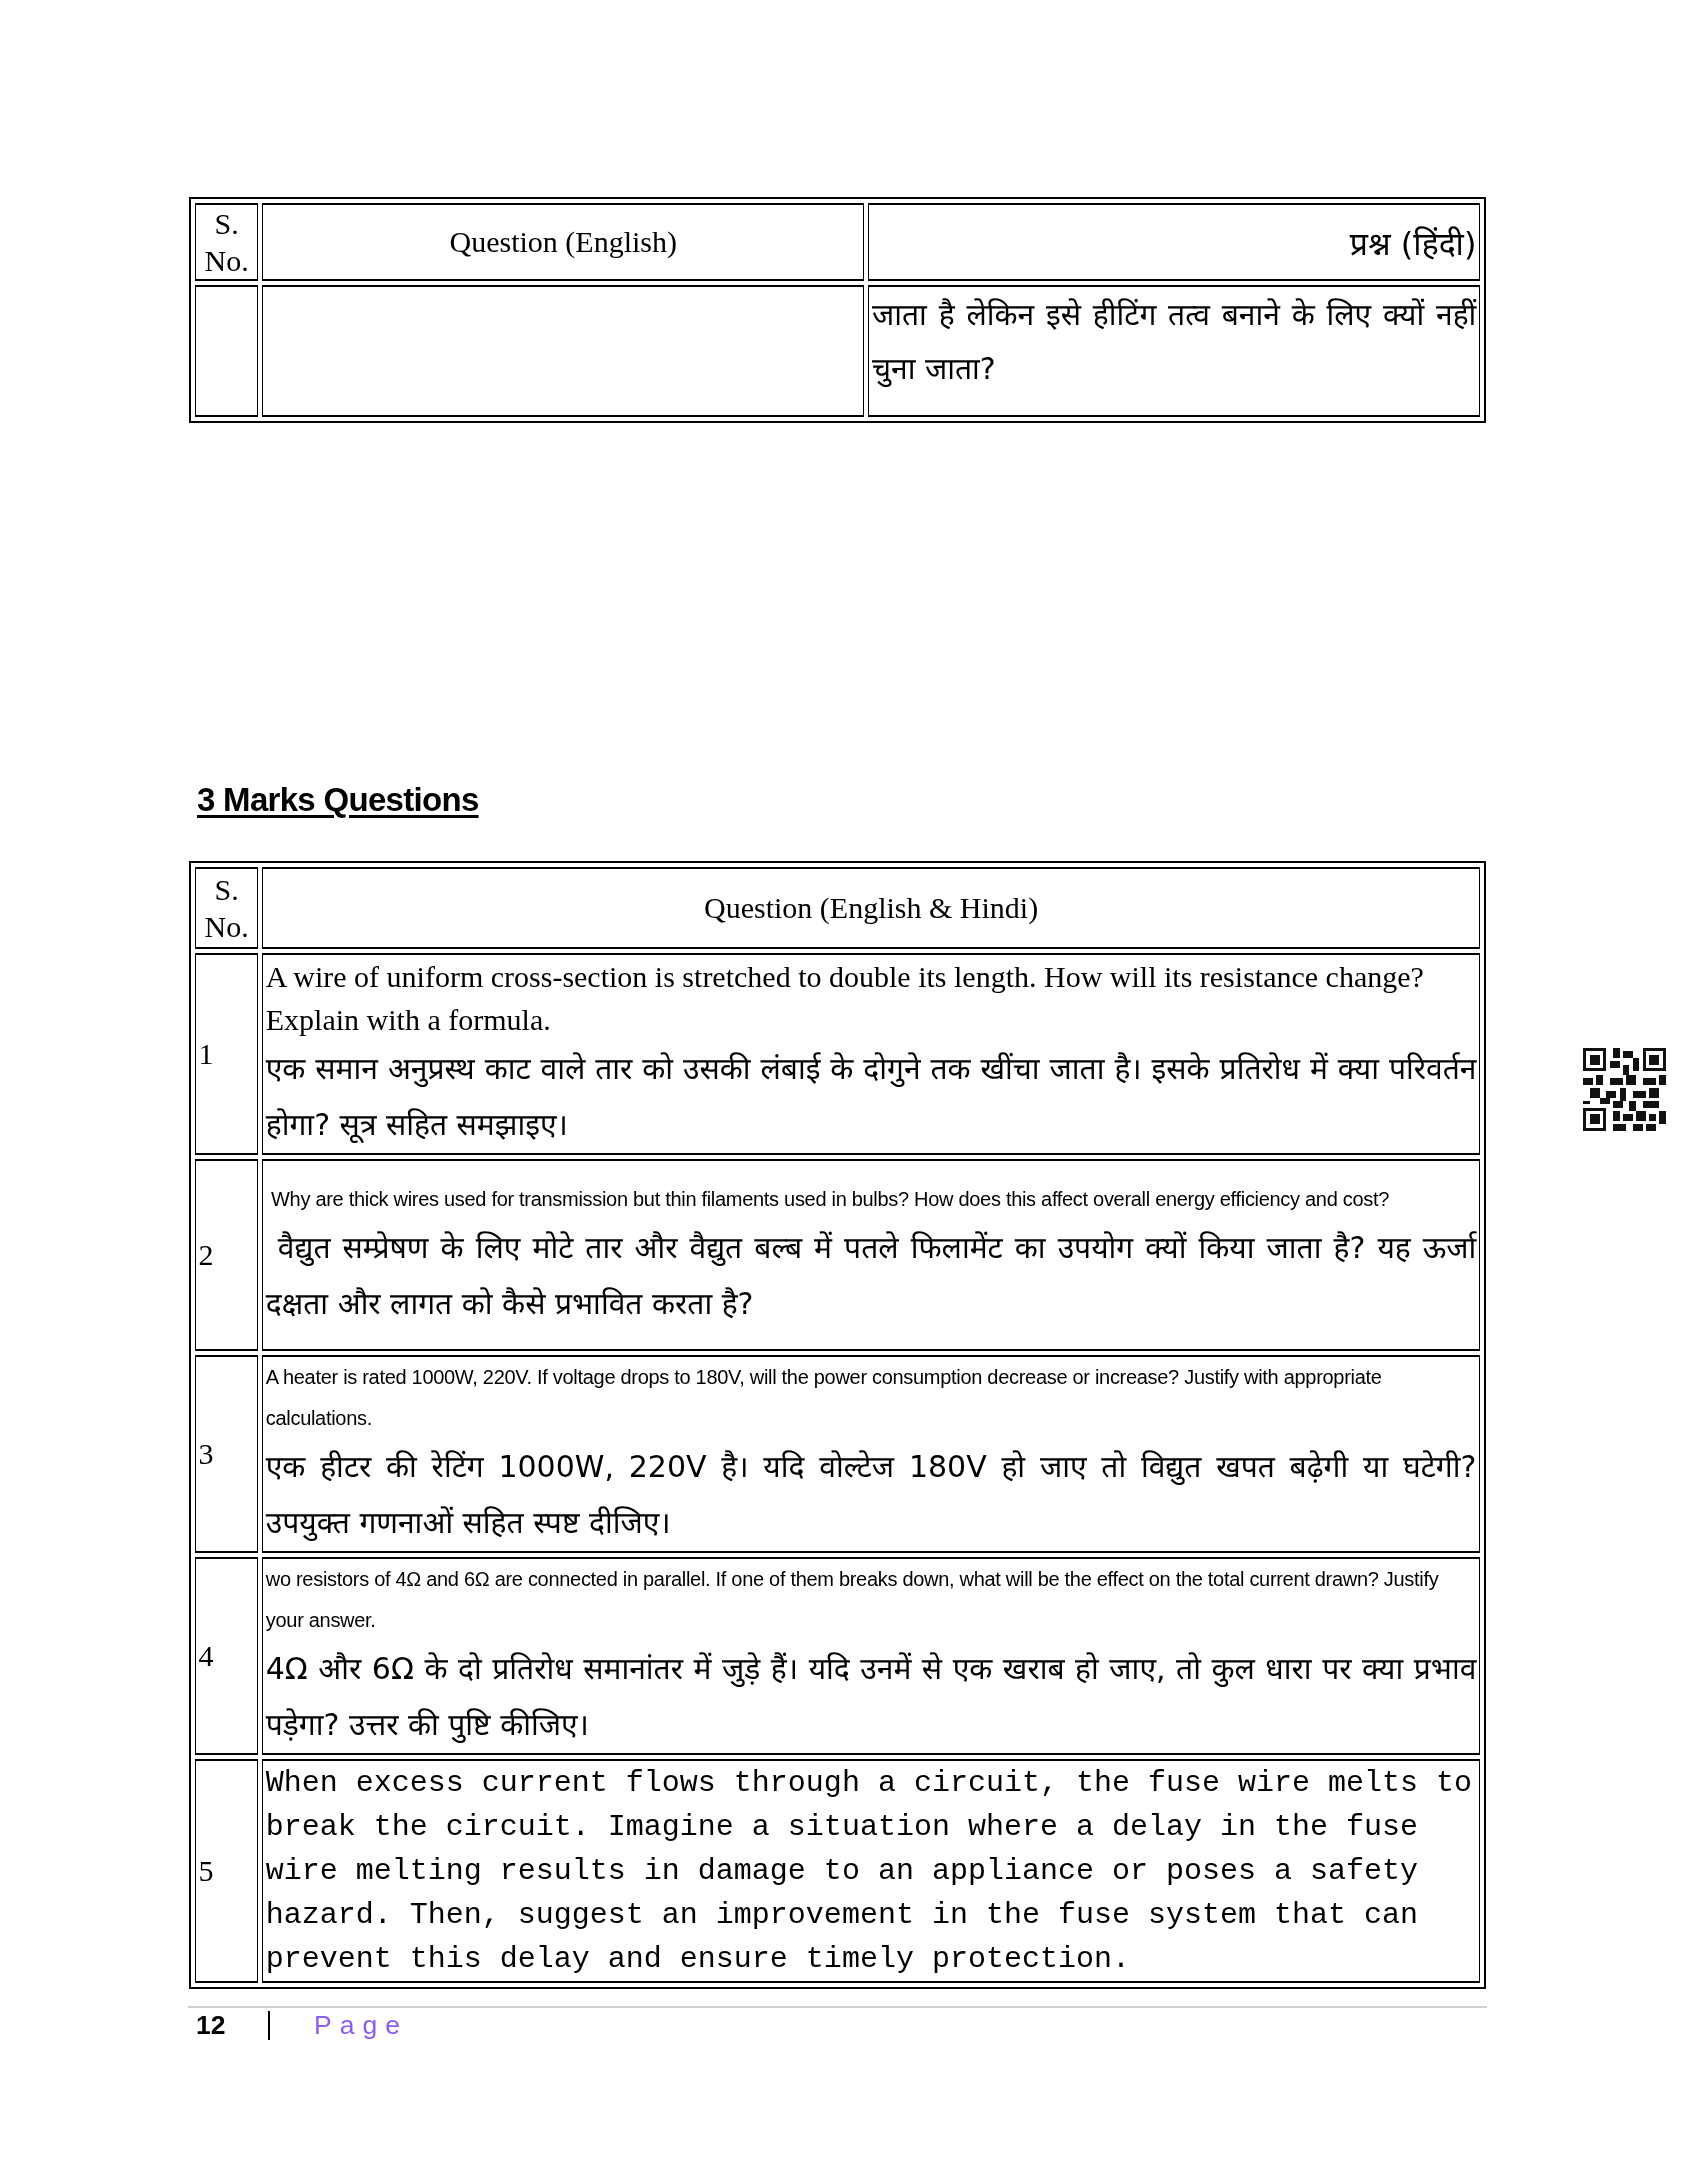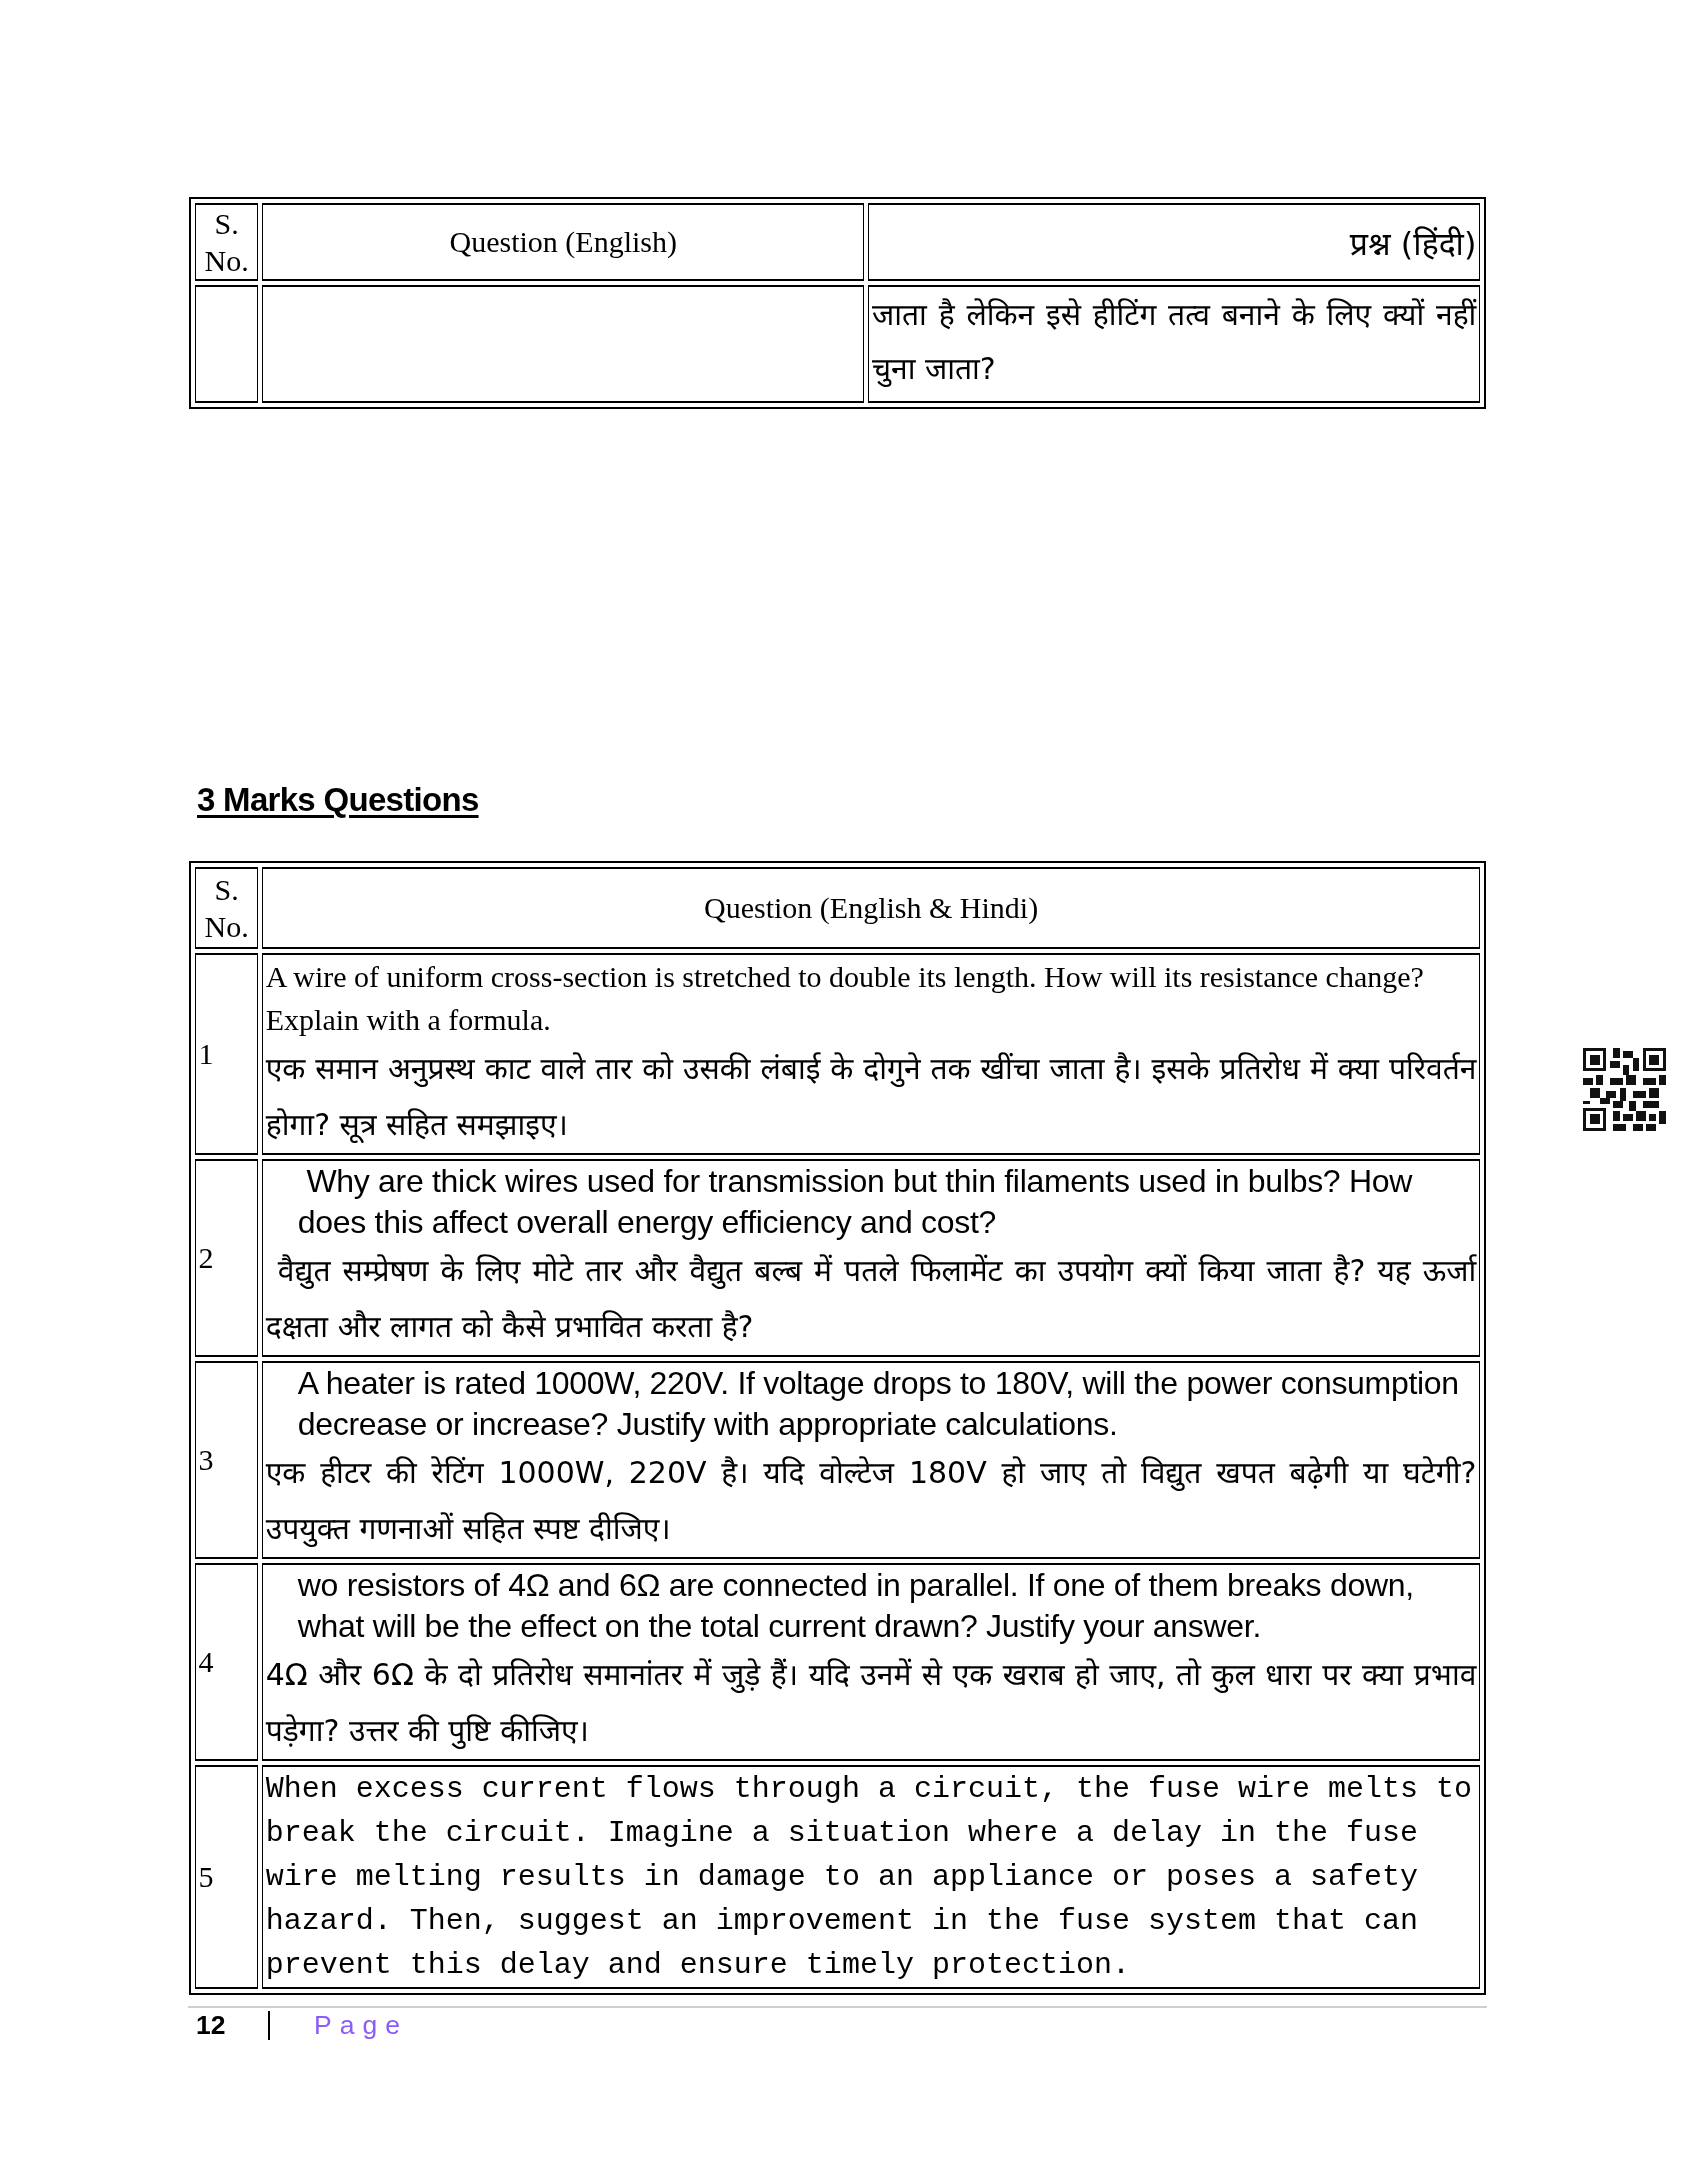--- a/index.html
+++ b/index.html
@@ -24,21 +24,21 @@
     #t1 { top: 197px; width: 1297px; }
     #t2 { top: 861px; width: 1297px; }
 
     .sno { width: 56px; font-size: 30px; line-height: 37px; text-align: center; }
     .hdr { font-size: 30px; text-align: center; }
     .hdr-hi { font-size: 32px; text-align: right; font-family: "DejaVu Sans", sans-serif; }
 
     .num { font-size: 30px; text-align: left; vertical-align: middle; padding-left: 1.3px; }
 
     .en-serif { font-family: "Liberation Serif", serif; font-size: 30px; line-height: 43px; }
-    .en-sans { font-family: "Liberation Sans", sans-serif; font-size: 32px; line-height: 41px; letter-spacing: -0.3px; margin-left: 32px; }
+    .en-sans { font-family: "Liberation Sans", sans-serif; font-size: 20px; line-height: 41px; letter-spacing: -0.3px; }
     .hi { font-family: "DejaVu Sans", sans-serif; font-size: 30px; line-height: 56px; text-align: justify; }
     .hi-last { text-align-last: left; }
     .en5 { font-family: Liberation Mono, monospace; font-size: 30px; line-height: 44px; }
 
     #section-title {
       position: absolute; left: 197px; top: 781px;
       font-family: "Liberation Sans", sans-serif; font-weight: bold; font-size: 33px;
       text-decoration: underline; text-decoration-thickness: 3.3px; text-underline-offset: 4px;
       letter-spacing: -0.7px;
     }
@@ -62,21 +62,21 @@
 </head>
 <body>
 
 <table class="qtable serif" id="t1">
   <tbody>
       <tr>
     <td class="sno"><span>S. No.</span></td>
     <td class="hdr" style="width:595px;"><span>Question (English)</span></td>
     <td class="hdr-hi"><span>प्रश्न (हिंदी)</span></td>
   </tr>
-  <tr style="height:118px;">
+  <tr style="height:132px;">
     <td class="sno"><span></span></td>
     <td class="en-serif"><span></span></td>
     <td class="hi hi-last" style="line-height:54px; vertical-align:top; padding-top:1.3px;"><span>जाता है लेकिन इसे हीटिंग तत्व बनाने के लिए क्यों नहीं चुना जाता?</span></td>
   </tr>
 </tbody>
   </table>
 
 <div id="section-title">3 Marks Questions</div>
 
 <table class="qtable serif" id="t2">

